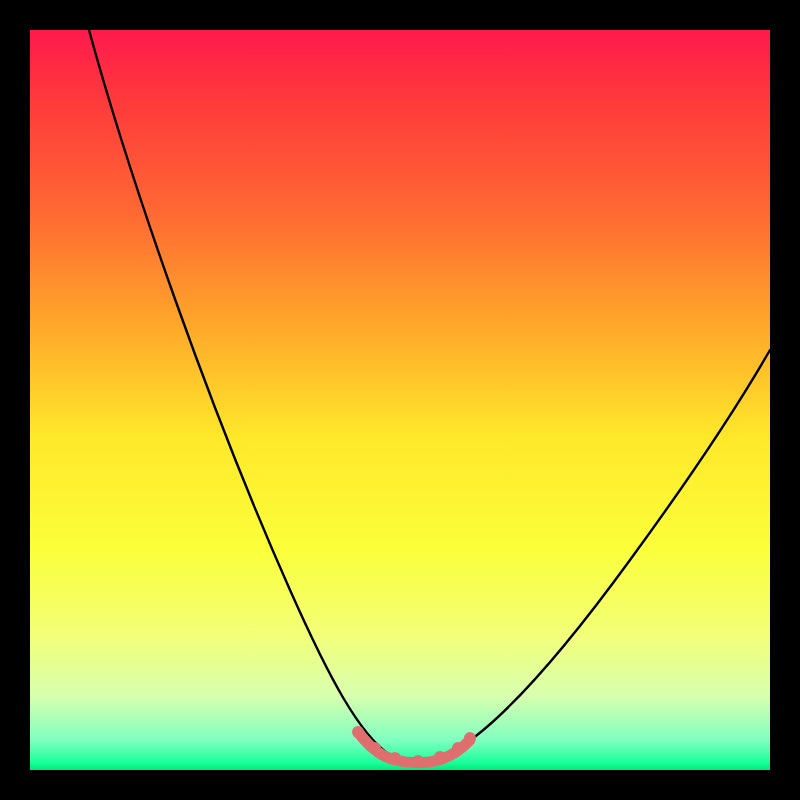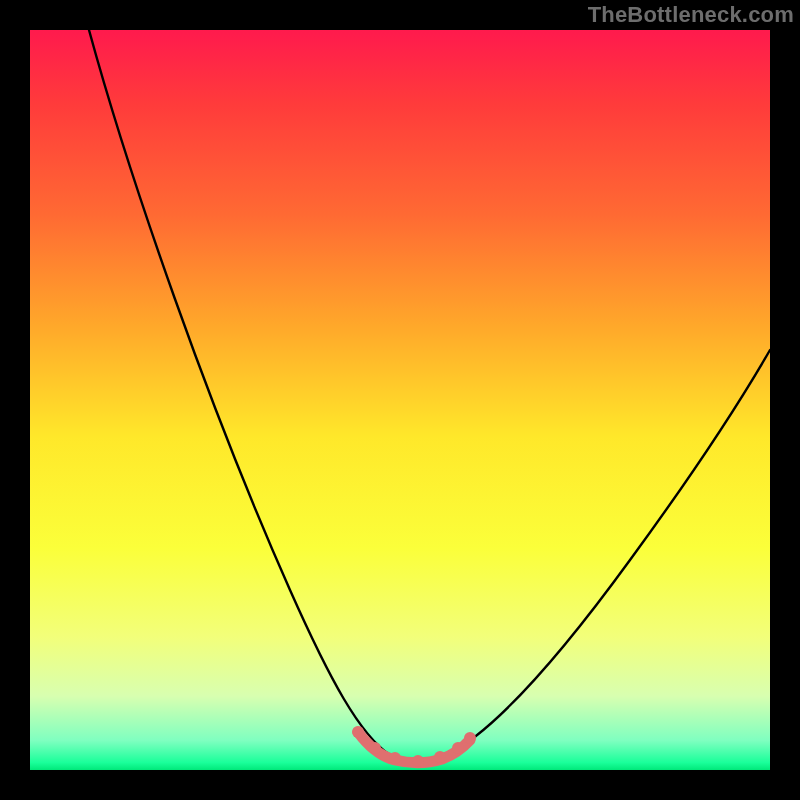--- a/index.html
+++ b/index.html
@@ -78,14 +78,13 @@
         <circle cx="328" cy="702" r="6"></circle>
         <circle cx="345" cy="718" r="6"></circle>
         <circle cx="365" cy="728" r="6"></circle>
         <circle cx="388" cy="731" r="6"></circle>
         <circle cx="410" cy="727" r="6"></circle>
         <circle cx="428" cy="718" r="6"></circle>
         <circle cx="440" cy="708" r="6"></circle>
       </g>
     </svg>
   </div>
-  <div class="watermark">TheBottleneck.com</div>
 </div>
 
 </body></html>

